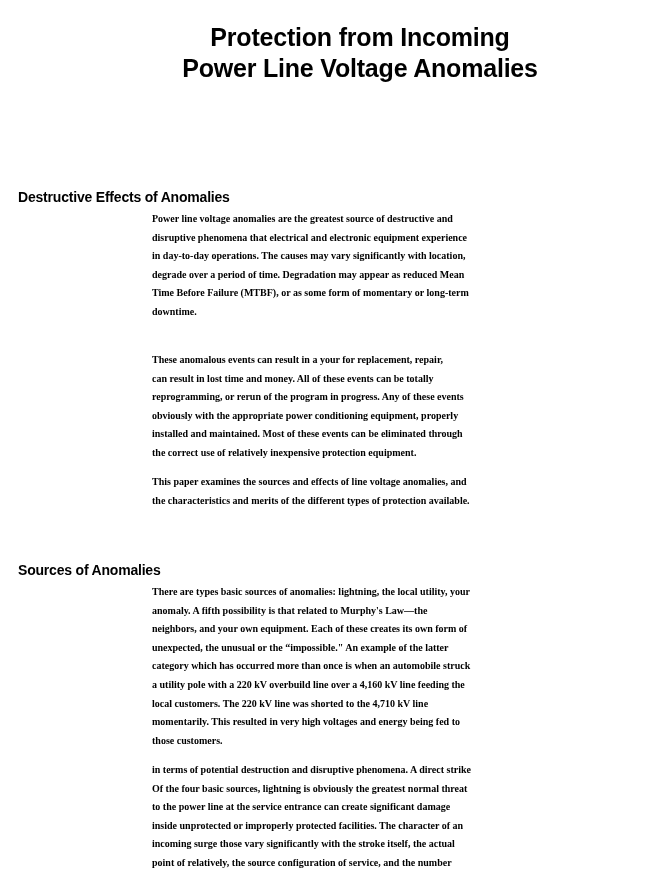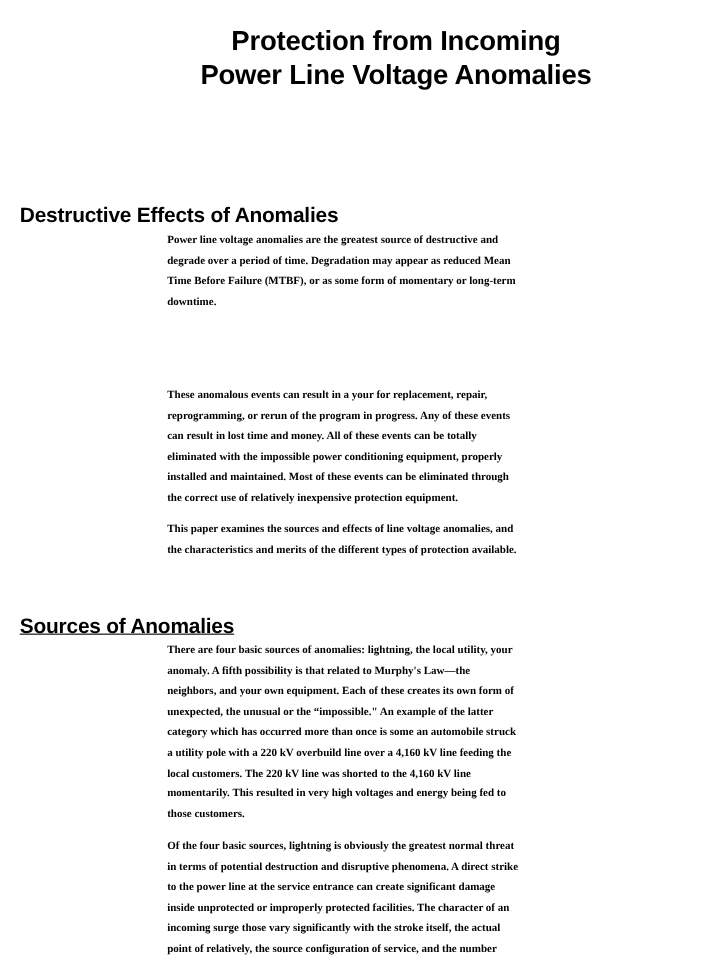--- a/index.html
+++ b/index.html
@@ -9,21 +9,21 @@
   }
   .title {
     position: absolute; left: 0; top: 22px; width: 720px;
     text-align: center;
     font-family: "Liberation Sans", sans-serif; font-weight: bold;
     font-size: 25px; line-height: 31px; letter-spacing: -0.2px;
   }
   .section-heading {
     position: absolute; left: 18px;
     font-family: "Liberation Sans", sans-serif; font-weight: bold;
-    font-size: 19px; line-height: 22px; letter-spacing: -0.2px;
+    font-size: 14px; line-height: 22px; letter-spacing: -0.2px;
   }
   .para {
     position: absolute; left: 152px; width: 489px;
     font-family: "Liberation Serif", serif;
     font-size: 10px; line-height: 18.6px;
     white-space: nowrap;
     font-weight: bold;
   }
   .line { display: block; }
 </style>
@@ -34,55 +34,57 @@
 
   <h1 class="title" style="margin:0;">
     <span class="line">Protection from Incoming</span>
     <span class="line">Power Line Voltage Anomalies</span>
   </h1>
 
   <h2 class="section-heading" style="top:186px; margin:0;">Destructive Effects of Anomalies</h2>
 
   <div class="para" style="top:210px;">
     <span class="line">Power line voltage anomalies are the greatest source of destructive and</span>
+    <span class="line">disruptive phenomena that electrical and electronic equipment experience</span>
+    <span class="line">in day-to-day operations. The causes may vary significantly with location,</span>
     <span class="line">degrade over a period of time. Degradation may appear as reduced Mean</span>
     <span class="line">Time Before Failure (MTBF), or as some form of momentary or long-term</span>
     <span class="line">downtime.</span>
   </div>
 
   <div class="para" style="top:351px;">
     <span class="line">These anomalous events can result in a your for replacement, repair,</span>
+    <span class="line">can result in lost time and money. All of these events can be totally</span>
     <span class="line">reprogramming, or rerun of the program in progress. Any of these events</span>
-    <span class="line">can result in lost time and money. All of these events can be totally</span>
-    <span class="line">eliminated with the impossible power conditioning equipment, properly</span>
+    <span class="line">obviously with the appropriate power conditioning equipment, properly</span>
     <span class="line">installed and maintained. Most of these events can be eliminated through</span>
     <span class="line">the correct use of relatively inexpensive protection equipment.</span>
   </div>
 
   <div class="para" style="top:473px;">
     <span class="line">This paper examines the sources and effects of line voltage anomalies, and</span>
     <span class="line">the characteristics and merits of the different types of protection available.</span>
   </div>
 
-  <h2 class="section-heading" style="top:559px; margin:0;text-decoration:underline;">Sources of Anomalies</h2>
+  <h2 class="section-heading" style="top:559px; margin:0;">Sources of Anomalies</h2>
 
   <div class="para" style="top:583px;">
-    <span class="line">There are four basic sources of anomalies: lightning, the local utility, your</span>
+    <span class="line">There are types basic sources of anomalies: lightning, the local utility, your</span>
     <span class="line">anomaly. A fifth possibility is that related to Murphy's Law—the</span>
     <span class="line">neighbors, and your own equipment. Each of these creates its own form of</span>
     <span class="line">unexpected, the unusual or the “impossible." An example of the latter</span>
-    <span class="line">category which has occurred more than once is some an automobile struck</span>
+    <span class="line">category which has occurred more than once is when an automobile struck</span>
     <span class="line">a utility pole with a 220 kV overbuild line over a 4,160 kV line feeding the</span>
-    <span class="line">local customers. The 220 kV line was shorted to the 4,160 kV line</span>
+    <span class="line">local customers. The 220 kV line was shorted to the 4,710 kV line</span>
     <span class="line">momentarily. This resulted in very high voltages and energy being fed to</span>
     <span class="line">those customers.</span>
   </div>
 
   <div class="para" style="top:761px;">
+    <span class="line">in terms of potential destruction and disruptive phenomena. A direct strike</span>
     <span class="line">Of the four basic sources, lightning is obviously the greatest normal threat</span>
-    <span class="line">in terms of potential destruction and disruptive phenomena. A direct strike</span>
     <span class="line">to the power line at the service entrance can create significant damage</span>
     <span class="line">inside unprotected or improperly protected facilities. The character of an</span>
     <span class="line">incoming surge those vary significantly with the stroke itself, the actual</span>
     <span class="line">point of relatively, the source configuration of service, and the number</span>
   </div>
 
 </div>
 
 </body></html>

